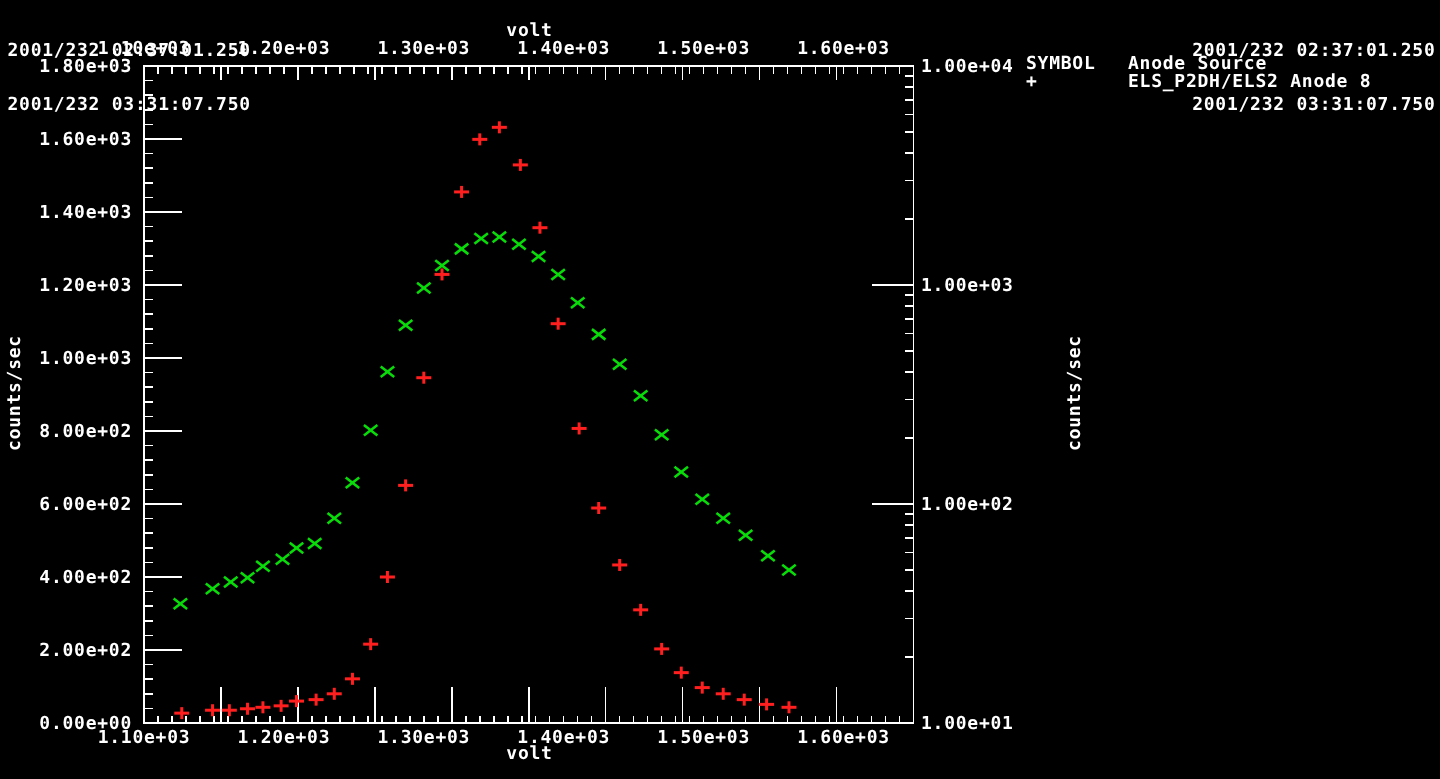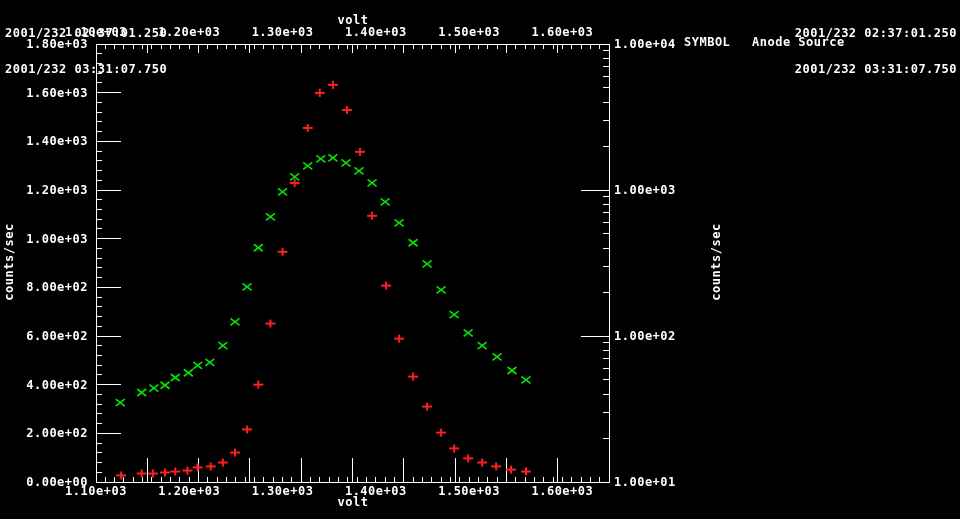--- a/index.html
+++ b/index.html
@@ -28,20 +28,21 @@
     <div>2001/232 02:37:01.250</div>
     <div>2001/232 03:31:07.750</div>
   </div>
 
   <div class="abs" style="left:308px;top:14px;width:90px;text-align:center;">volt</div>
   <div class="abs" style="left:308px;top:496px;width:90px;text-align:center;">volt</div>
   <div class="abs ylabel" style="left:-31px;top:256px;width:80px;text-align:center;">counts/sec</div>
   <div class="abs ylabel" style="left:676px;top:256px;width:80px;text-align:center;">counts/sec</div>
 
   <div class="legend-row" style="left:684px;top:36px;"><span class="lsym">SYMBOL</span><span style="display:inline-block;width:22px;"></span><span>Anode Source</span></div>
+  <div class="legend-row" style="left:684px;top:48px;"><span class="lsym">+</span><span style="display:inline-block;width:22px;"></span><span>ELS_P2DH/ELS2 Anode 8</span></div>
 
   <svg id="plot" width="960" height="519">
       <g shape-rendering="crispEdges">
         <rect x="96" y="44" width="513" height="438" fill="none" stroke="#ffffff" stroke-width="1"></rect>
         <line x1="105.32727272727273" y1="44" x2="105.32727272727273" y2="49" stroke="#ffffff" stroke-width="1"></line>
         <line x1="105.32727272727273" y1="482" x2="105.32727272727273" y2="477" stroke="#ffffff" stroke-width="1"></line>
         <line x1="114.65454545454546" y1="44" x2="114.65454545454546" y2="49" stroke="#ffffff" stroke-width="1"></line>
         <line x1="114.65454545454546" y1="482" x2="114.65454545454546" y2="477" stroke="#ffffff" stroke-width="1"></line>
         <line x1="123.98181818181818" y1="44" x2="123.98181818181818" y2="49" stroke="#ffffff" stroke-width="1"></line>
         <line x1="123.98181818181818" y1="482" x2="123.98181818181818" y2="477" stroke="#ffffff" stroke-width="1"></line>

